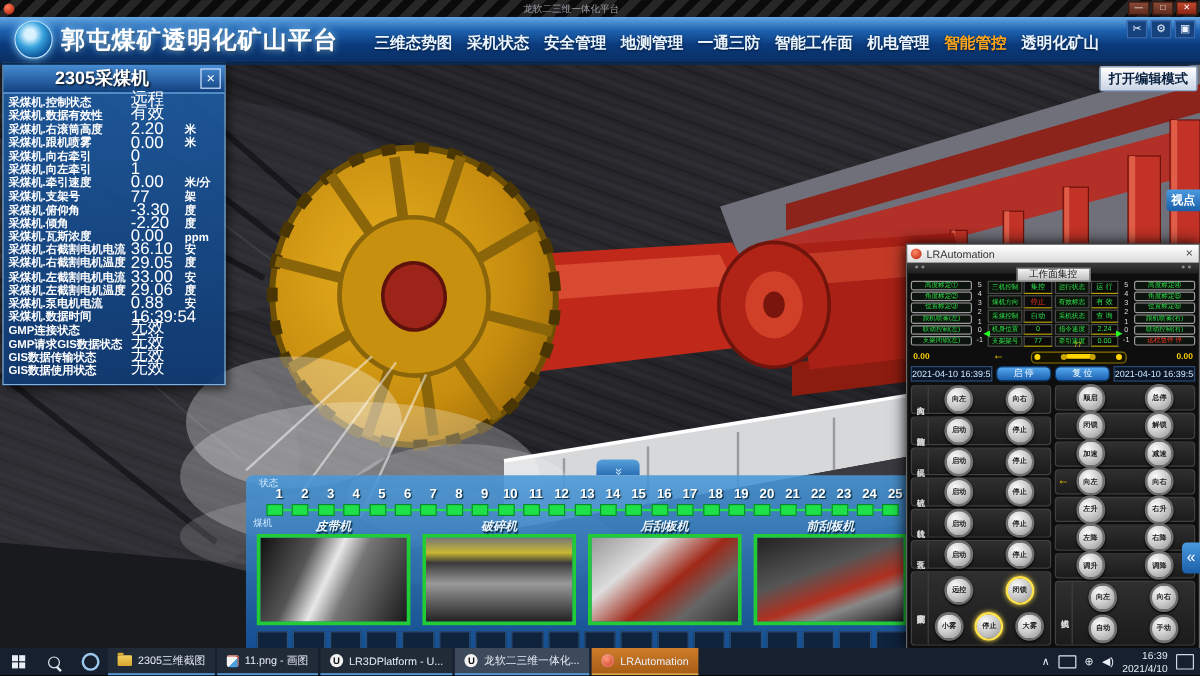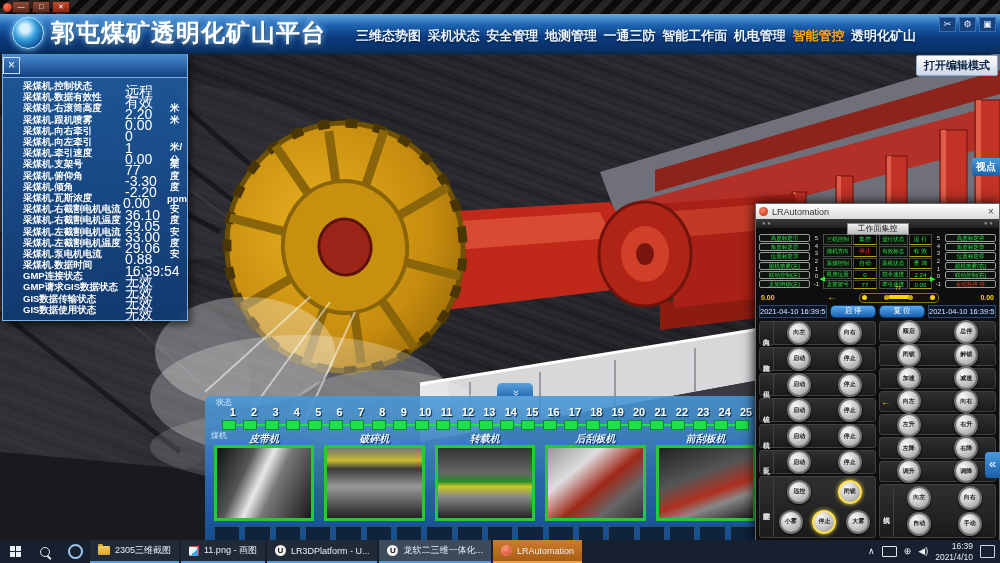--- a/index.html
+++ b/index.html
@@ -19,21 +19,21 @@
   .tb-btn.close{background:linear-gradient(#c44a30,#8a2312);}
 
   
   .navbar{position:absolute;top:14px;left:0;right:0;height:38px;z-index:6;
     background:linear-gradient(180deg,#66a8e4 0%,#1d62b0 30%,#0b3a7c 62%,#0a2f64 100%);
     border-bottom:2px solid #0a2a52;display:flex;align-items:center;}
   .brand{display:flex;align-items:center;gap:7px;margin-left:12px;}
   .brand-logo{width:30px;height:30px;border-radius:50%;
     background:radial-gradient(circle at 40% 35%,#d8f2ff 0 16%,#37a2dd 42%,#0b4f96 76%,#07335f);
     box-shadow:0 0 7px #7fd0ff;border:1px solid #bfe6ff;}
-  .brand-title{font-size:24px;font-weight:bold;color:#fff;letter-spacing:1px;
+  .brand-title{font-size:20px;font-weight:bold;color:#fff;letter-spacing:1px;
     text-shadow:0 0 6px #9fd8ff,1px 2px 2px #032244;}
   .nav-items{display:flex;flex:1;justify-content:space-between;margin:6px 84px 0 30px;}
   .nav-item{font-size:13px;font-weight:bold;color:#eaf4ff;text-shadow:0 1px 2px #021a33;cursor:pointer;}
   .nav-item.active{color:#ffa61a;}
   .nav-tools{position:absolute;right:4px;top:3px;display:flex;gap:3px;}
   .nav-tool{color:#eef4ff;font-size:9px;width:15px;height:13px;line-height:13px;text-align:center;
     background:#16427e;border:1px solid #3a6ab0;cursor:pointer;}
 
   .edit-btn{position:absolute;top:55px;right:2px;z-index:6;font-size:11px;font-weight:bold;color:#0a2240;
     background:linear-gradient(#ffffff,#ccd6e6);border:1px solid #8aa8d0;border-radius:2px;
@@ -52,21 +52,21 @@
   
   .machine-panel{position:absolute;top:52px;left:2px;width:184px;z-index:3;
     border:1px solid #7ab2e8;box-shadow:2px 3px 8px rgba(0,0,0,.65);
     background:linear-gradient(180deg,rgba(30,92,162,.93),rgba(15,58,115,.93));}
   .mp-header{height:24px;display:flex;align-items:center;border-bottom:1px solid #7ab2e8;
     background:linear-gradient(180deg,#4a90d8,#11407e);}
   .mp-title{flex:1;text-align:center;font-size:15px;font-weight:bold;color:#fff;text-shadow:1px 1px 2px #000;}
   .mp-close{width:15px;height:15px;margin-right:3px;color:#fff;font-size:12px;line-height:14px;
     text-align:center;border:1px solid #cfe0ff;cursor:pointer;}
   .mp-body{padding:3px 0 4px;}
-  .mrow{display:flex;height:11.2px;align-items:center;padding-left:16px;}
+  .mrow{display:flex;height:11.2px;align-items:flex-end;}
   .m-label{width:102px;padding-left:4px;font-size:9.5px;font-weight:bold;color:#fff;white-space:nowrap;}
   .m-value{width:45px;font-size:14px;font-weight:normal;color:#fff;margin-top:10px;}
   .m-unit{flex:1;font-size:9.5px;font-weight:bold;color:#fff;}
 
   
   .bottom-panel{position:absolute;left:205px;top:383px;width:560px;height:157px;z-index:2;}
   .bp-tab{position:absolute;left:292px;top:0;width:36px;height:13px;background:linear-gradient(#58a0dc,#2a6fb4);
     border-radius:5px 5px 0 0;text-align:center;cursor:pointer;}
   .chev-down{display:inline-block;color:#dff0ff;font-size:11px;transform:rotate(-90deg);line-height:12px;}
   .bp-bar{position:absolute;top:13px;left:0;right:0;bottom:0;border-radius:6px 0 0 0;
@@ -300,20 +300,21 @@
       <g stroke="#ffffff" stroke-width="2" opacity=".5">
         <line x1="330" y1="250" x2="250" y2="360"></line>
           <line x1="355" y1="260" x2="300" y2="380"></line>
         <line x1="310" y1="245" x2="205" y2="340"></line>
       </g>
     </svg>
   </div>
 
   <div class="titlebar">
     <span class="tb-logo"></span>
+    <span class="tb-title">龙软二三维一体化平台</span>
     <span class="tb-btns">
       <span class="tb-btn">—</span>
       <span class="tb-btn">□</span>
       <span class="tb-btn close">✕</span>
     </span>
   </div>
 
   <div class="navbar">
     <div class="brand">
       <div class="brand-logo"></div>
@@ -336,20 +337,21 @@
         <span class="nav-tool">▣</span>
       </div>
   </div>
   <button class="edit-btn">打开编辑模式</button>
 
   <div class="viewpoint">视点</div>
   <div class="edge-collapse"><span>«</span></div>
 
   <div class="machine-panel">
     <div class="mp-header">
+      <span class="mp-title">2305采煤机</span>
       <span class="mp-close">×</span>
     </div>
     <div class="mp-body" id="machineRows">
         <div class="mrow">
           <span class="m-label">采煤机.控制状态</span>
           <span class="m-value">远程</span>
           <span class="m-unit"></span>
         </div>
         <div class="mrow">
           <span class="m-label">采煤机.数据有效性</span>
@@ -542,24 +544,20 @@
       <div class="cam-row" id="camRow">
           <div class="cam">
             <div class="cam-label">皮带机</div>
             <div class="cam-box cv0"></div>
           </div>
           <div class="cam">
             <div class="cam-label">破碎机</div>
             <div class="cam-box cv1"></div>
           </div>
           <div class="cam">
-            <div class="cam-label">转载机</div>
-            <div class="cam-box cv2"></div>
-          </div>
-          <div class="cam">
             <div class="cam-label">后刮板机</div>
             <div class="cam-box cv4"></div>
           </div>
           <div class="cam">
             <div class="cam-label">前刮板机</div>
             <div class="cam-box cv3"></div>
           </div>
         </div>
       <div class="slot-row" id="slotRow">
           <div class="slot"></div>

